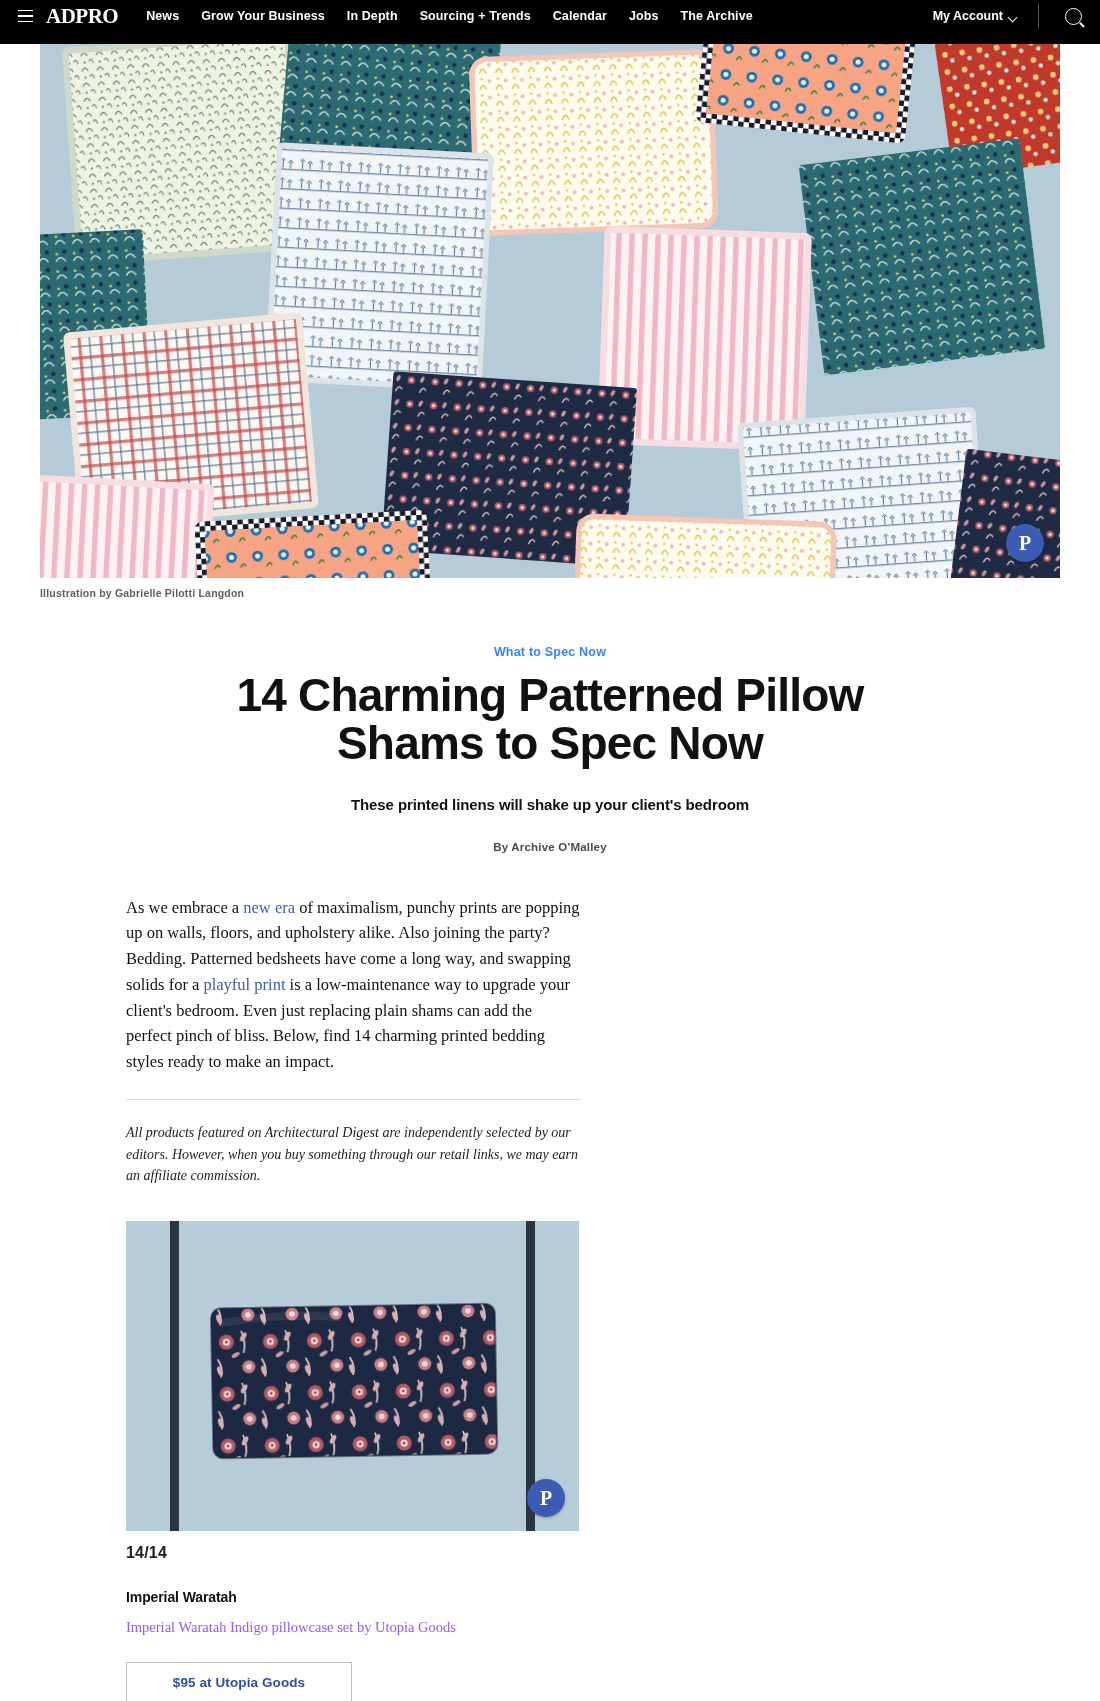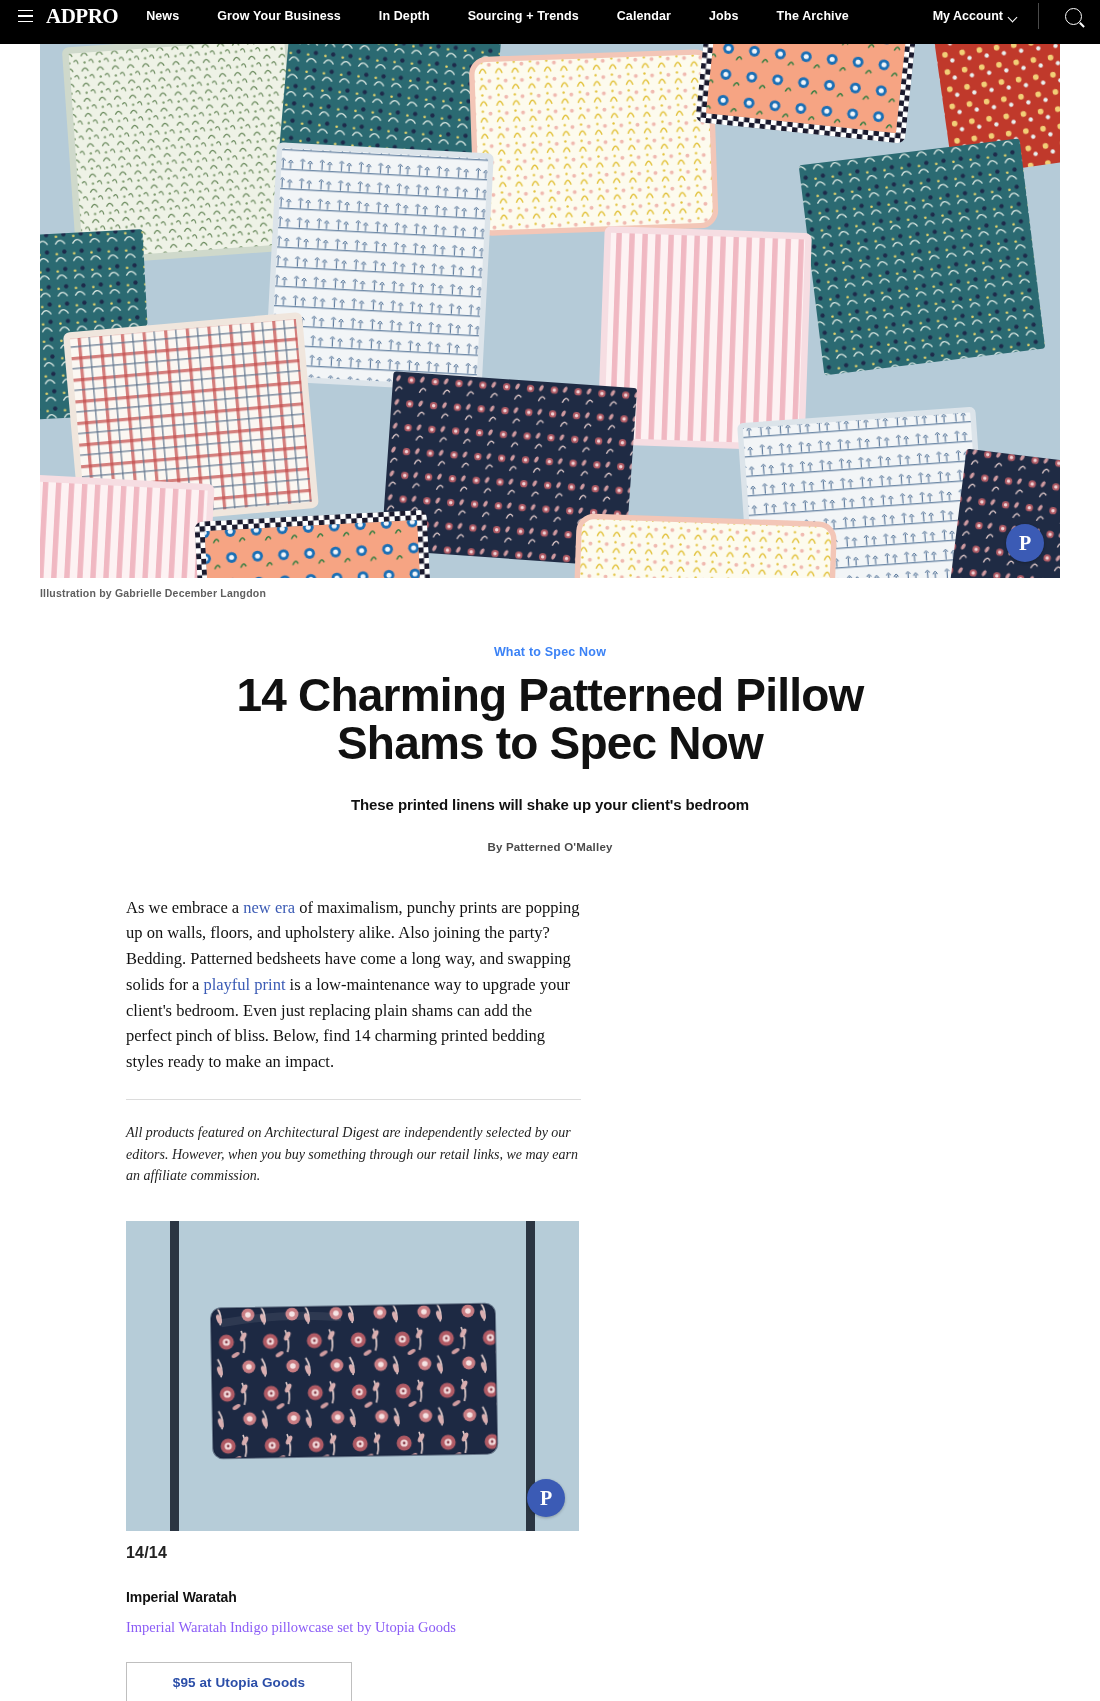--- a/index.html
+++ b/index.html
@@ -31,21 +31,21 @@
   .hamburger span { display:block; width:15px; height:1.6px; background:#fff; }
   .brand {
     font-family: "Liberation Serif", serif;
     font-weight: 700;
     font-size: 21px;
     letter-spacing: -0.5px;
     margin-right: 28px;
     white-space: nowrap;
     cursor:pointer;
   }
-  .nav { display:flex; align-items:center; gap:38px; }
+  .nav { display:flex; align-items:center; gap:22px; }
   .nav a {
     color:#fff; text-decoration:none;
     font-size: 12.5px; font-weight: 700;
     letter-spacing: .1px;
     white-space: nowrap;
     cursor:pointer;
   }
   .header-right {
     margin-left:auto; display:flex; align-items:center; gap:0;
   }
@@ -351,28 +351,28 @@
         </g>
         <g transform="rotate(-3 255 520)">
           <rect x="150" y="460" width="205" height="165" rx="3" fill="url(#pPeach)" stroke="url(#pCheck)" stroke-width="9"></rect>
         </g>
         <g transform="rotate(2 615 520)">
           <rect x="495" y="460" width="235" height="155" rx="14" fill="url(#pYellow)" stroke="#f3c6b7" stroke-width="5"></rect>
         </g>
       </svg>
       <div class="pin-btn">P</div>
     </div>
-    <div class="credit">Illustration by Gabrielle December Langdon</div>
+    <div class="credit">Illustration by Gabrielle Pilotti Langdon</div>
   </div>
 
   <div class="article">
     <div class="rubric">What to Spec Now</div>
     <h1 class="title">14 Charming Patterned Pillow Shams to Spec Now</h1>
     <div class="dek">These printed linens will shake up your client's bedroom</div>
-    <div class="byline">By Patterned O'Malley</div>
+    <div class="byline">By Archive O'Malley</div>
 
     <div class="body-col">
       <p class="lede">
         <span>As we embrace a </span><a>new era</a><span> of maximalism, punchy prints are popping up on walls, floors, and upholstery alike. Also joining the party? Bedding. Patterned bedsheets have come a long way, and swapping solids for a </span><a>playful print</a><span> is a low-maintenance way to upgrade your client's bedroom. Even just replacing plain shams can add the perfect pinch of bliss. Below, find 14 charming printed bedding styles ready to make an impact.</span>
       </p>
 
       <hr class="rule">
 
       <p class="disclaimer">All products featured on Architectural Digest are independently selected by our editors. However, when you buy something through our retail links, we may earn an affiliate commission.</p>
 

